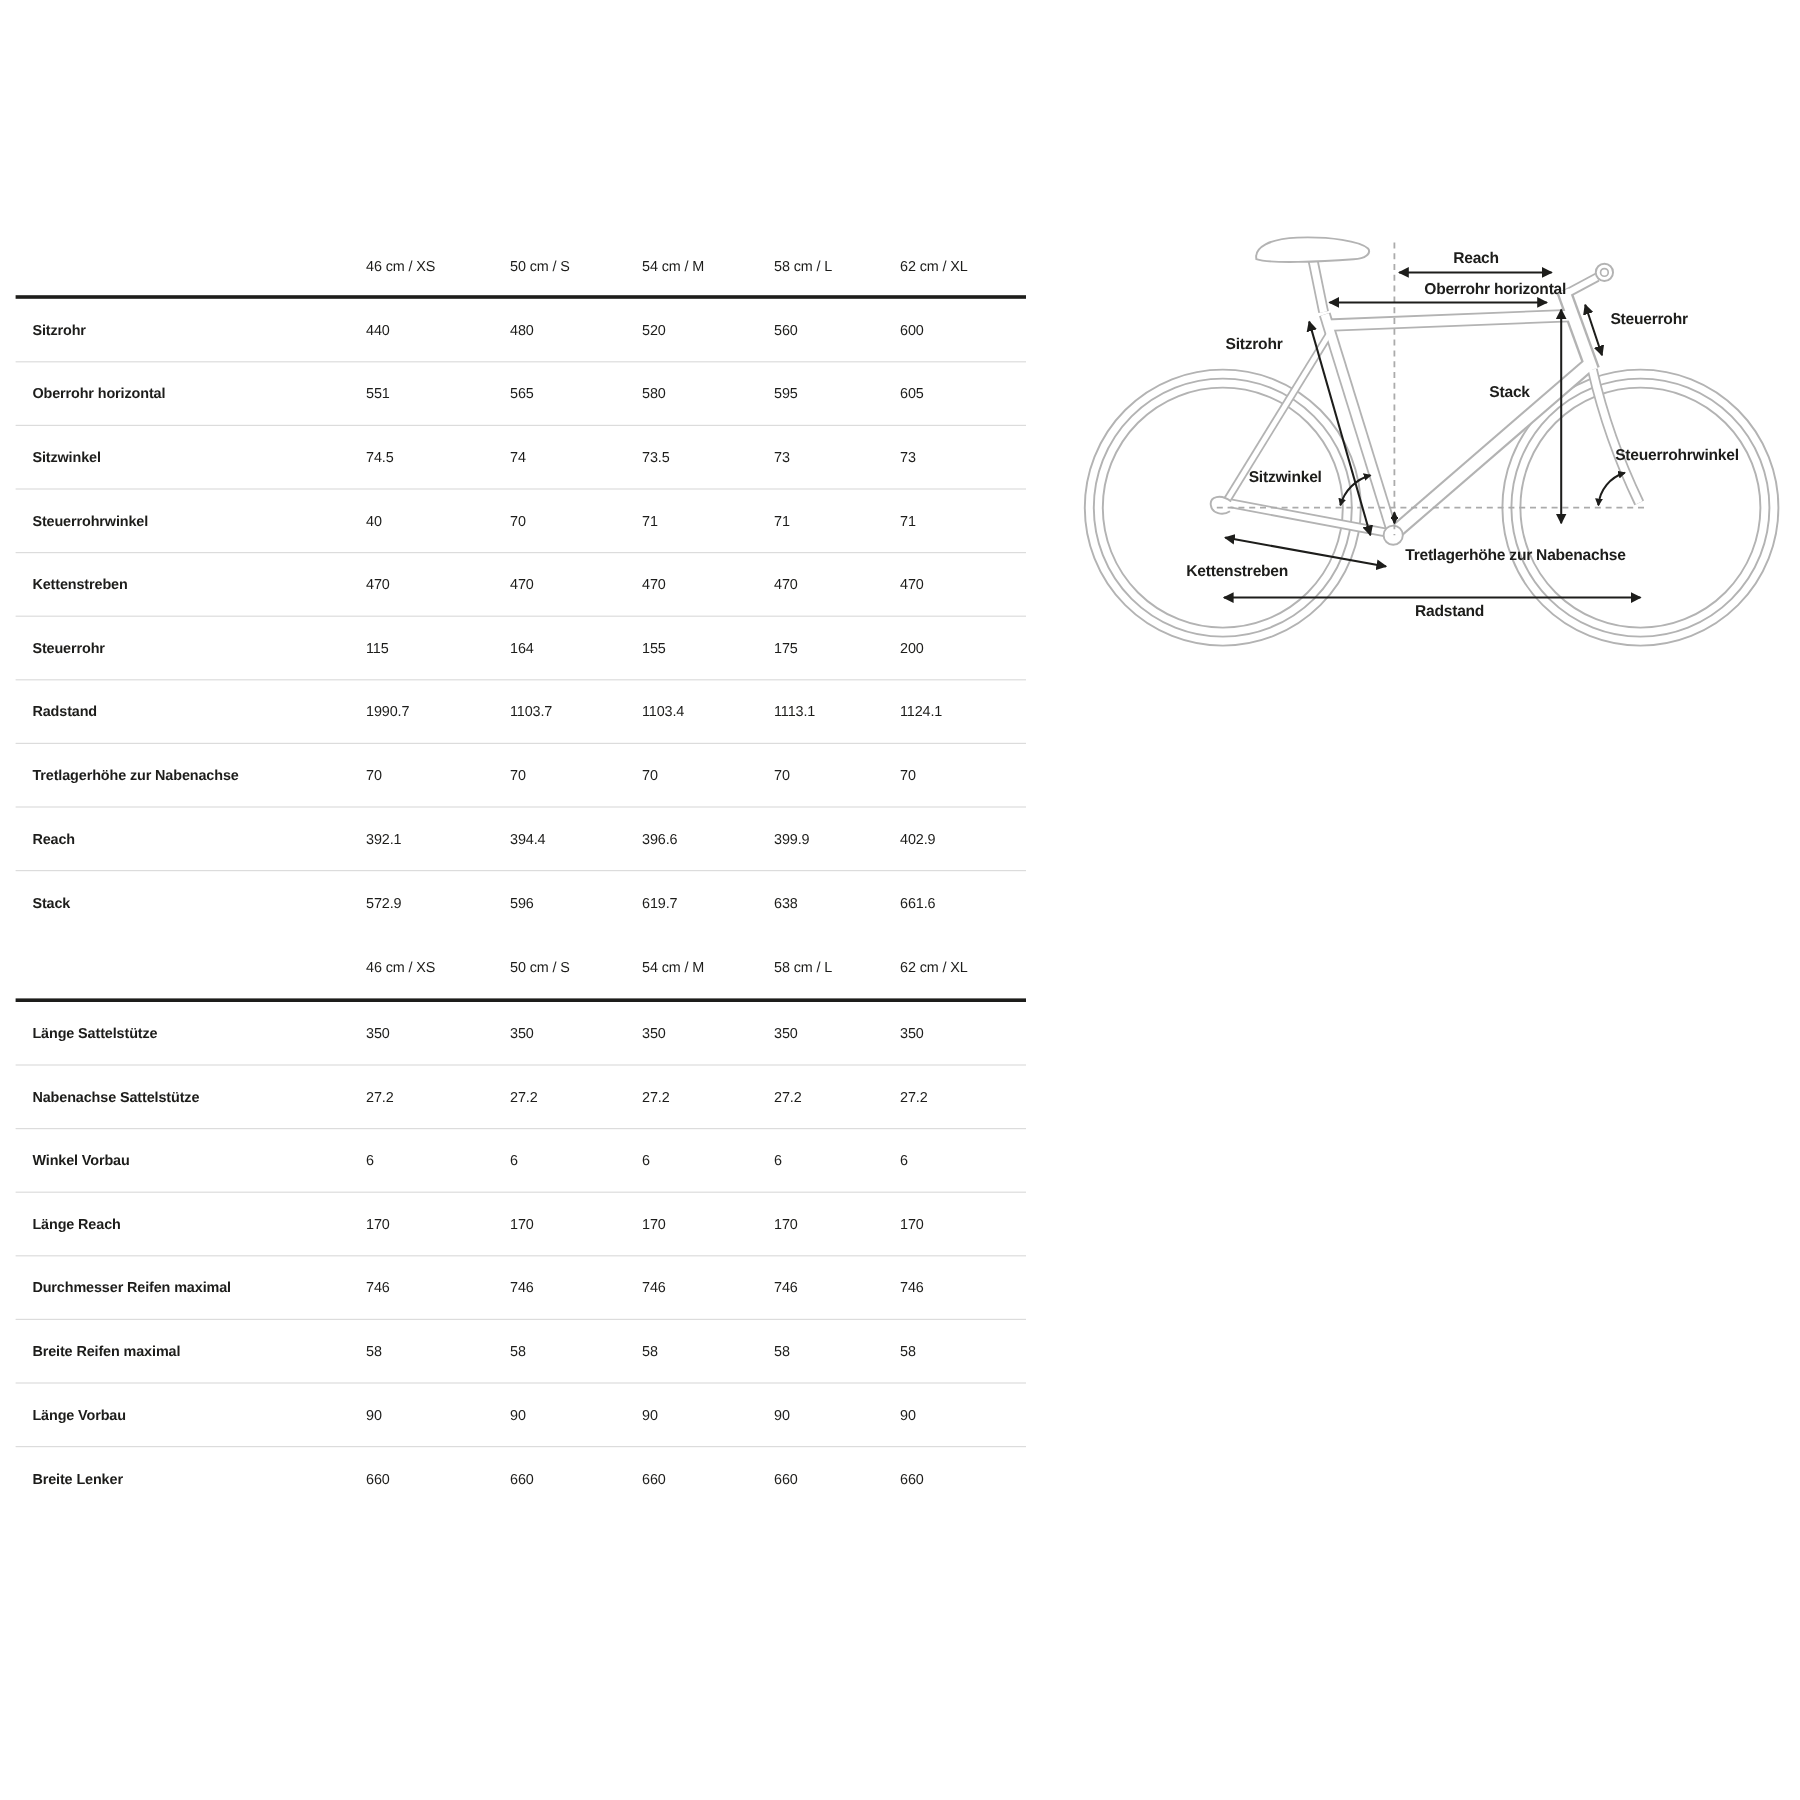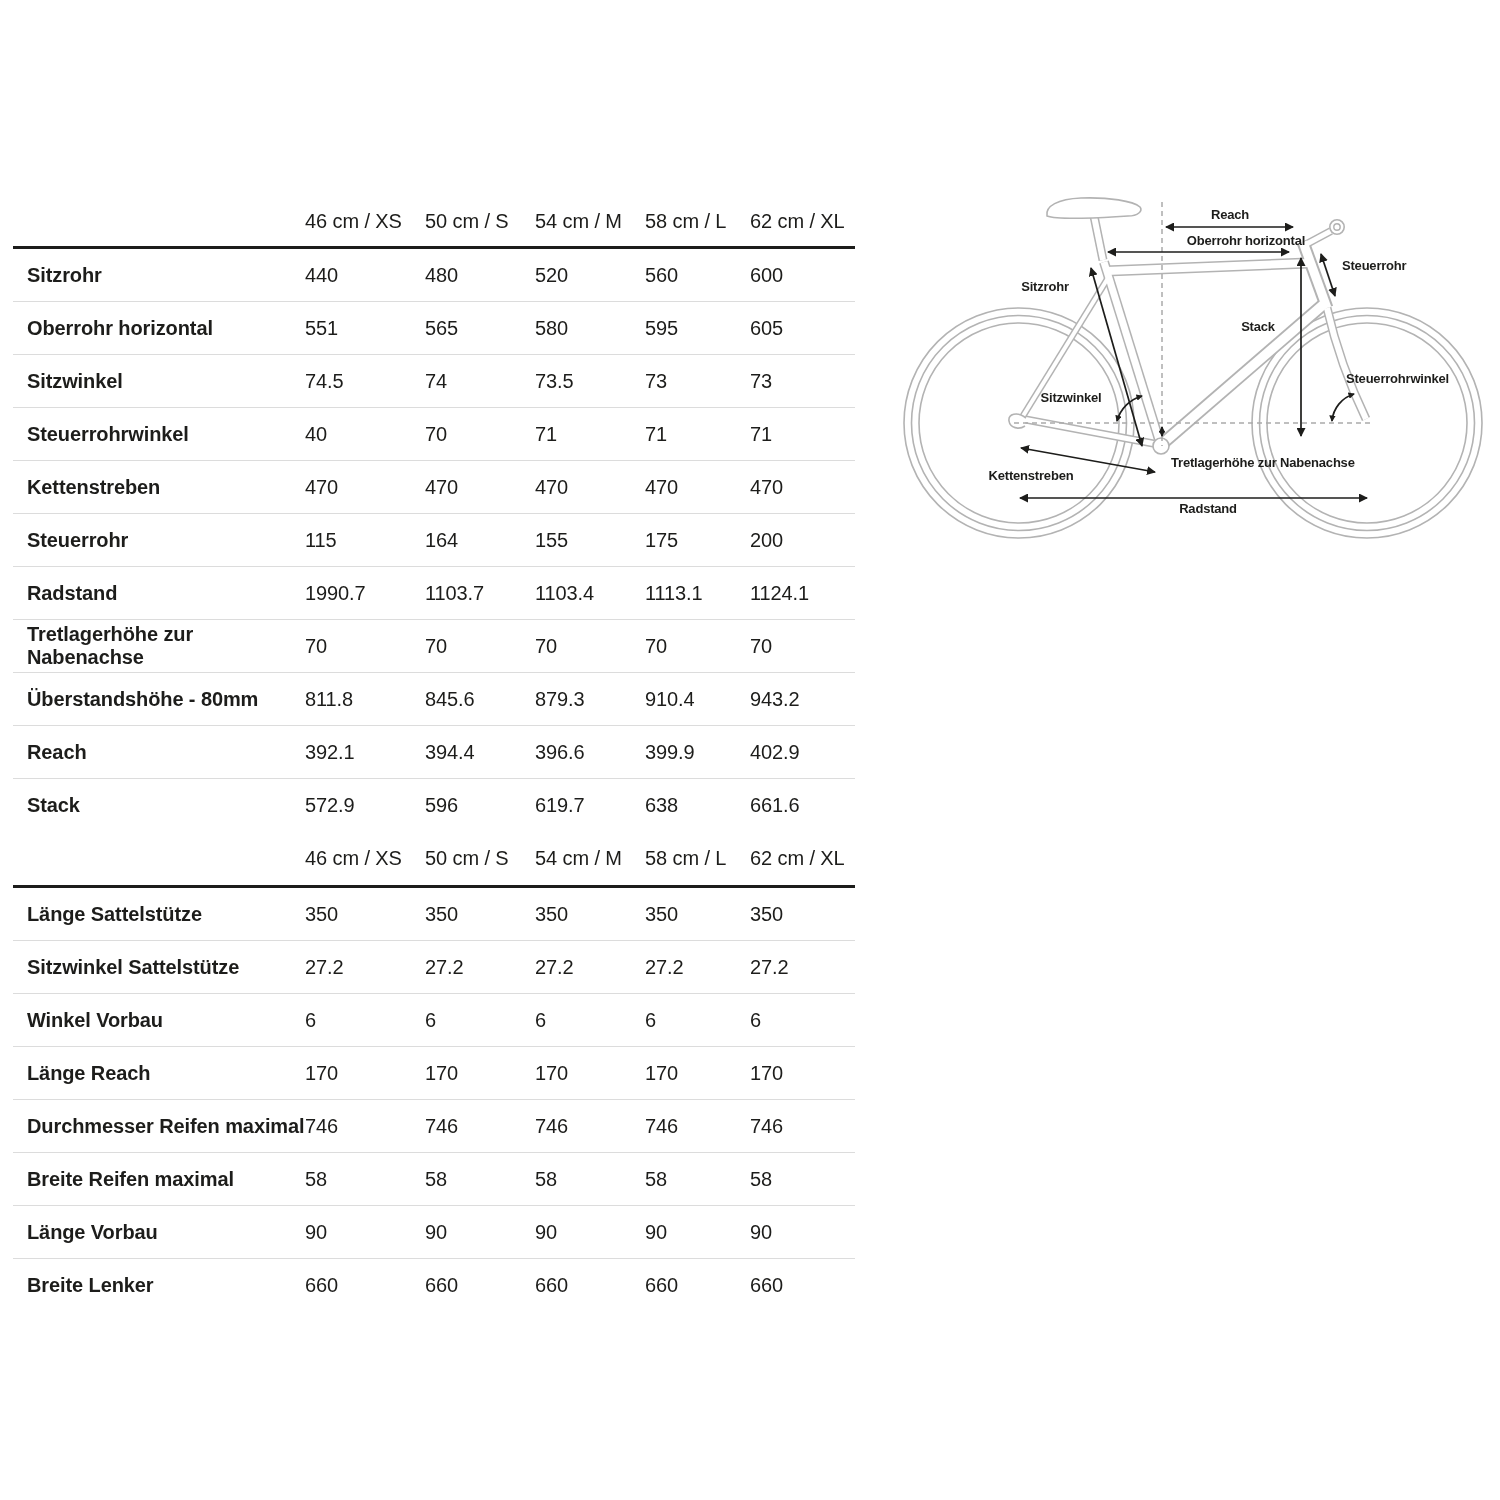--- a/index.html
+++ b/index.html
@@ -5,21 +5,21 @@
   html,body { margin:0; padding:0; }
   body {
     width:1500px; height:1500px; background:#ffffff; position:relative;
     font-family:"Liberation Sans", sans-serif; color:#1d1d1b; overflow:hidden;
   }
   .geo-table { position:absolute; left:13px; top:197px; width:842px; }
   .trow {
     display:grid;
     grid-template-columns:292px 120px 110px 110px 105px 105px;
     height:53px; align-items:center; box-sizing:border-box;
-    border-bottom:1px solid #dcdcdc; font-size:20px; letter-spacing:-0.1px;
+    border-bottom:1px solid #dcdcdc; font-size:12px; letter-spacing:-0.1px;
   }
   .trow.hdr { height:52px; border-bottom:3px solid #1d1d1b; }
   .trow.hdr2 { height:56px; }
   .trow.nolb { border-bottom:none; }
   .trow .lbl { font-weight:bold; padding-left:14px; }
   .trow .val { font-weight:normal; }
   .trow .hv { font-weight:normal; }
   .bike-diagram { position:absolute; left:890px; top:180px; }
   .bike-diagram text {
     font-family:"Liberation Sans", sans-serif;
@@ -96,28 +96,20 @@
     </div>
     <div class="trow">
       <div class="lbl">Tretlagerhöhe zur Nabenachse</div>
       <div class="val">70</div>
       <div class="val">70</div>
       <div class="val">70</div>
       <div class="val">70</div>
       <div class="val">70</div>
     </div>
     <div class="trow">
-      <div class="lbl">Überstandshöhe - 80mm</div>
-      <div class="val">811.8</div>
-      <div class="val">845.6</div>
-      <div class="val">879.3</div>
-      <div class="val">910.4</div>
-      <div class="val">943.2</div>
-    </div>
-    <div class="trow">
       <div class="lbl">Reach</div>
       <div class="val">392.1</div>
       <div class="val">394.4</div>
       <div class="val">396.6</div>
       <div class="val">399.9</div>
       <div class="val">402.9</div>
     </div>
     <div class="trow nolb">
       <div class="lbl">Stack</div>
       <div class="val">572.9</div>
@@ -136,21 +128,21 @@
     </div>
     <div class="trow">
       <div class="lbl">Länge Sattelstütze</div>
       <div class="val">350</div>
       <div class="val">350</div>
       <div class="val">350</div>
       <div class="val">350</div>
       <div class="val">350</div>
     </div>
     <div class="trow">
-      <div class="lbl">Sitzwinkel Sattelstütze</div>
+      <div class="lbl">Nabenachse Sattelstütze</div>
       <div class="val">27.2</div>
       <div class="val">27.2</div>
       <div class="val">27.2</div>
       <div class="val">27.2</div>
       <div class="val">27.2</div>
     </div>
     <div class="trow">
       <div class="lbl">Winkel Vorbau</div>
       <div class="val">6</div>
       <div class="val">6</div>

